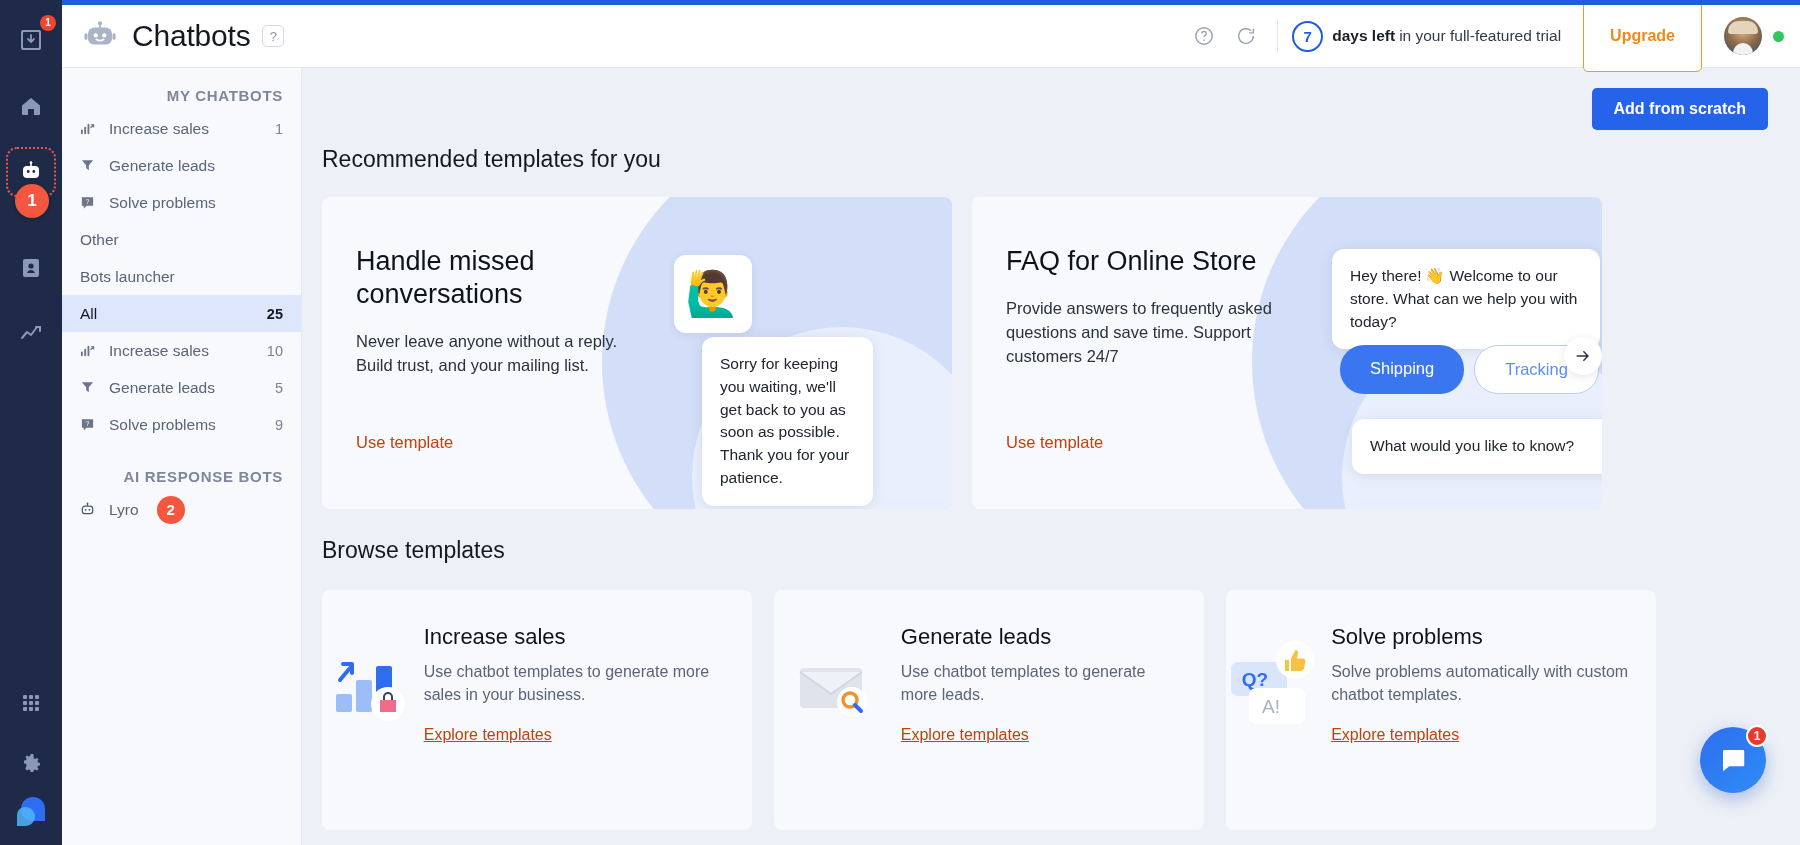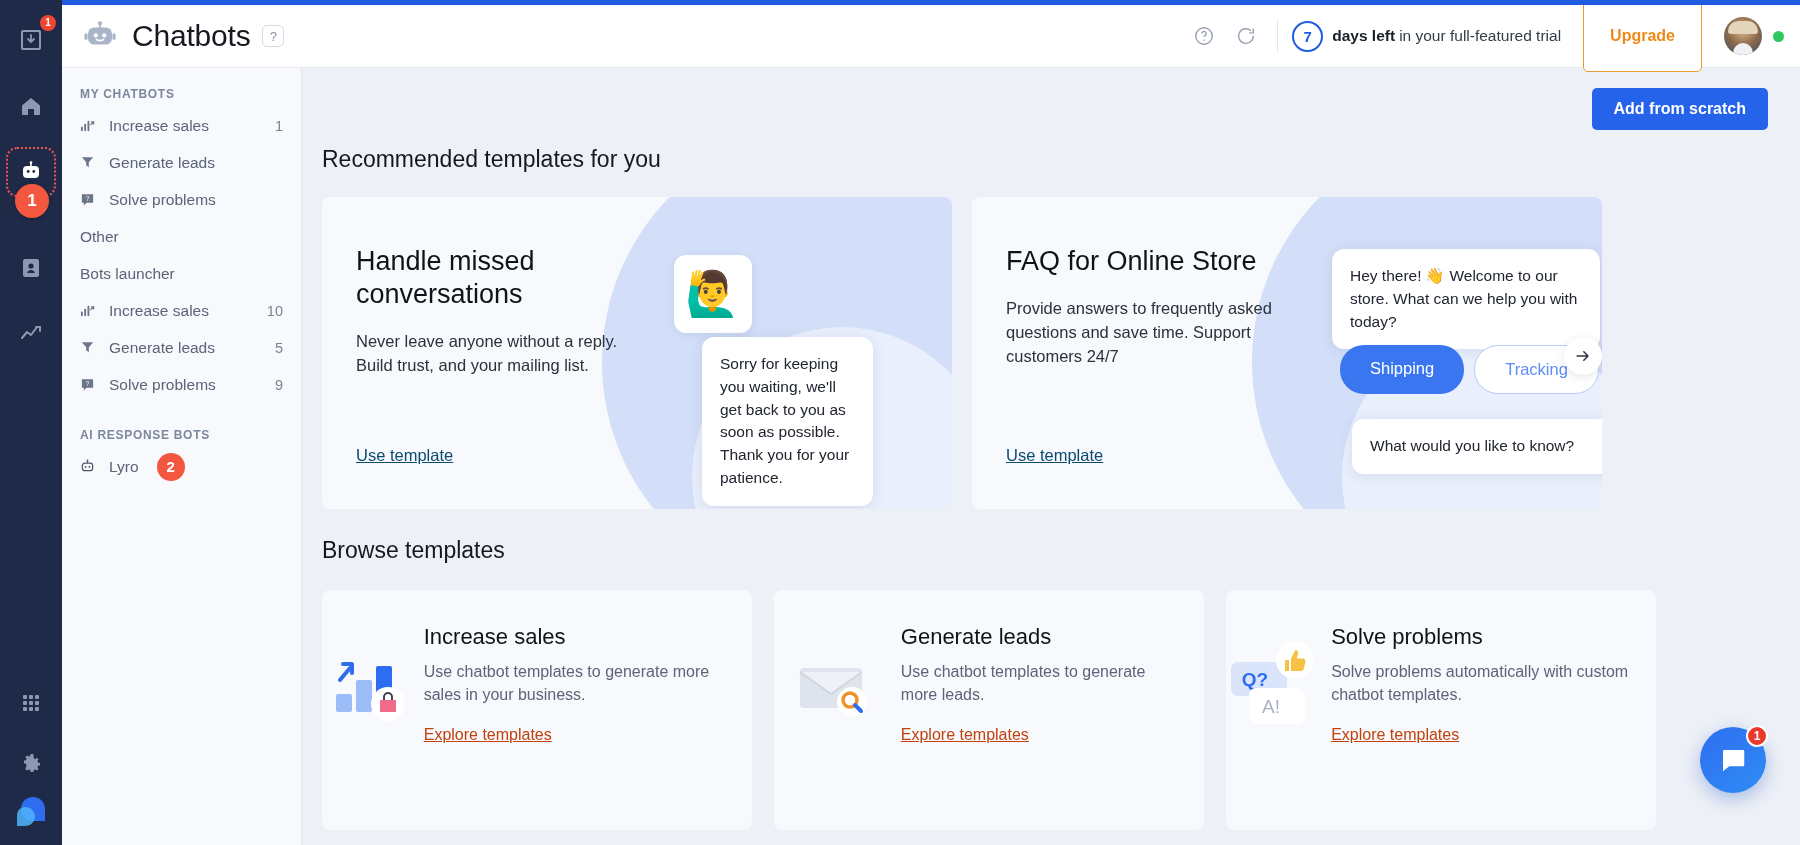--- a/index.html
+++ b/index.html
@@ -98,22 +98,22 @@
   .online-dot { margin-left: 11px; margin-right: 16px; width: 11px; height: 11px;
     border-radius: 50%; background: #2ec85f; }
 
   
   .side {
     position: absolute; left: 62px; top: 68px; width: 240px; bottom: 0;
     background: #f7f9fc; border-right: 1px solid #e4e8f0; z-index: 20;
     padding-top: 10px; overflow: hidden;
   }
   .side-head {
-    padding: 9px 18px 6px 18px; font-size: 12px; font-weight: 700;
-    letter-spacing: .7px; color: #7d879c; text-transform: uppercase;
+    padding: 9px 18px 6px 18px; font-size: 15px; font-weight: 700;
+    letter-spacing: .7px; color: #7d879c; text-transform: uppercase; text-align: right;
   }
   .side-item {
     display: flex; align-items: center; height: 37px; padding: 0 18px;
     font-size: 15.5px; color: #5b6478; cursor: pointer; position: relative;
   }
   .side-item.active { background: #dde6fb; color: #121722; font-weight: 500; }
   .side-item .si-icon { width: 22px; display: flex; align-items: center; }
   .side-item .si-icon svg { width: 15px; height: 15px; fill: #6c7589; }
   .side-item .si-label { margin-left: 7px; flex: 1 1 auto; white-space: nowrap; }
   .side-item .si-label.noicon { margin-left: 0; }
@@ -153,22 +153,22 @@
     border-radius: 50%; background: #ccd9f7; opacity: .85;
   }
   .rec-card .blob2 {
     position: absolute; right: -40px; top: 130px; width: 300px; height: 300px;
     border-radius: 50%; background: #e9effc;
   }
   .rec-body { position: relative; padding: 48px 0 0 34px; width: 330px; z-index: 2; }
   .rec-title { font-size: 27px; font-weight: 500; color: #0f1319; line-height: 1.22; }
   .rec-desc { margin-top: 18px; font-size: 16.5px; color: #2b313d; line-height: 1.46; }
   .rec-link {
-    position: absolute; left: 34px; bottom: 44px; z-index: 3;
-    font-size: 16.5px; color: #0c4a6e; text-decoration: underline; cursor: pointer;
+    position: absolute; left: 34px; bottom: 57px; z-index: 3;
+    font-size: 16.5px; color: #c2410c; cursor: pointer;
   }
   
   .art-emoji-tile {
     position: absolute; left: 352px; top: 58px; width: 78px; height: 78px;
     background: #fff; border-radius: 12px; z-index: 3;
     display: flex; align-items: center; justify-content: center;
     font-size: 44px; box-shadow: 0 2px 10px rgba(30,50,90,.08);
   }
   .art-bubble {
     position: absolute; background: #fff; border-radius: 12px; z-index: 3;
@@ -394,20 +394,24 @@
       <span class="si-label noicon">Other</span>
       <span class="si-count"></span>
     </div>
 
     <div class="side-item">
       <span class="si-label noicon">Bots launcher</span>
       <span class="si-count"></span>
     </div>
 
 
+    <div class="side-item active">
+      <span class="si-label noicon">All</span>
+      <span class="si-count">25</span>
+    </div>
 
     <div class="side-item">
       <span class="si-icon">
         <svg viewBox="0 0 16 16">
             <rect x="1" y="9" width="2" height="5" rx="1"></rect>
             <rect x="4.5" y="6" width="2" height="8" rx="1"></rect>
             <rect x="8" y="3" width="2" height="11" rx="1"></rect>
             <path d="M11.5 7l3-3m0 0h-2.3m2.3 0v2.3" stroke="#6c7589" stroke-width="1.3" fill="none" stroke-linecap="round"></path>
           </svg>
       </span>

